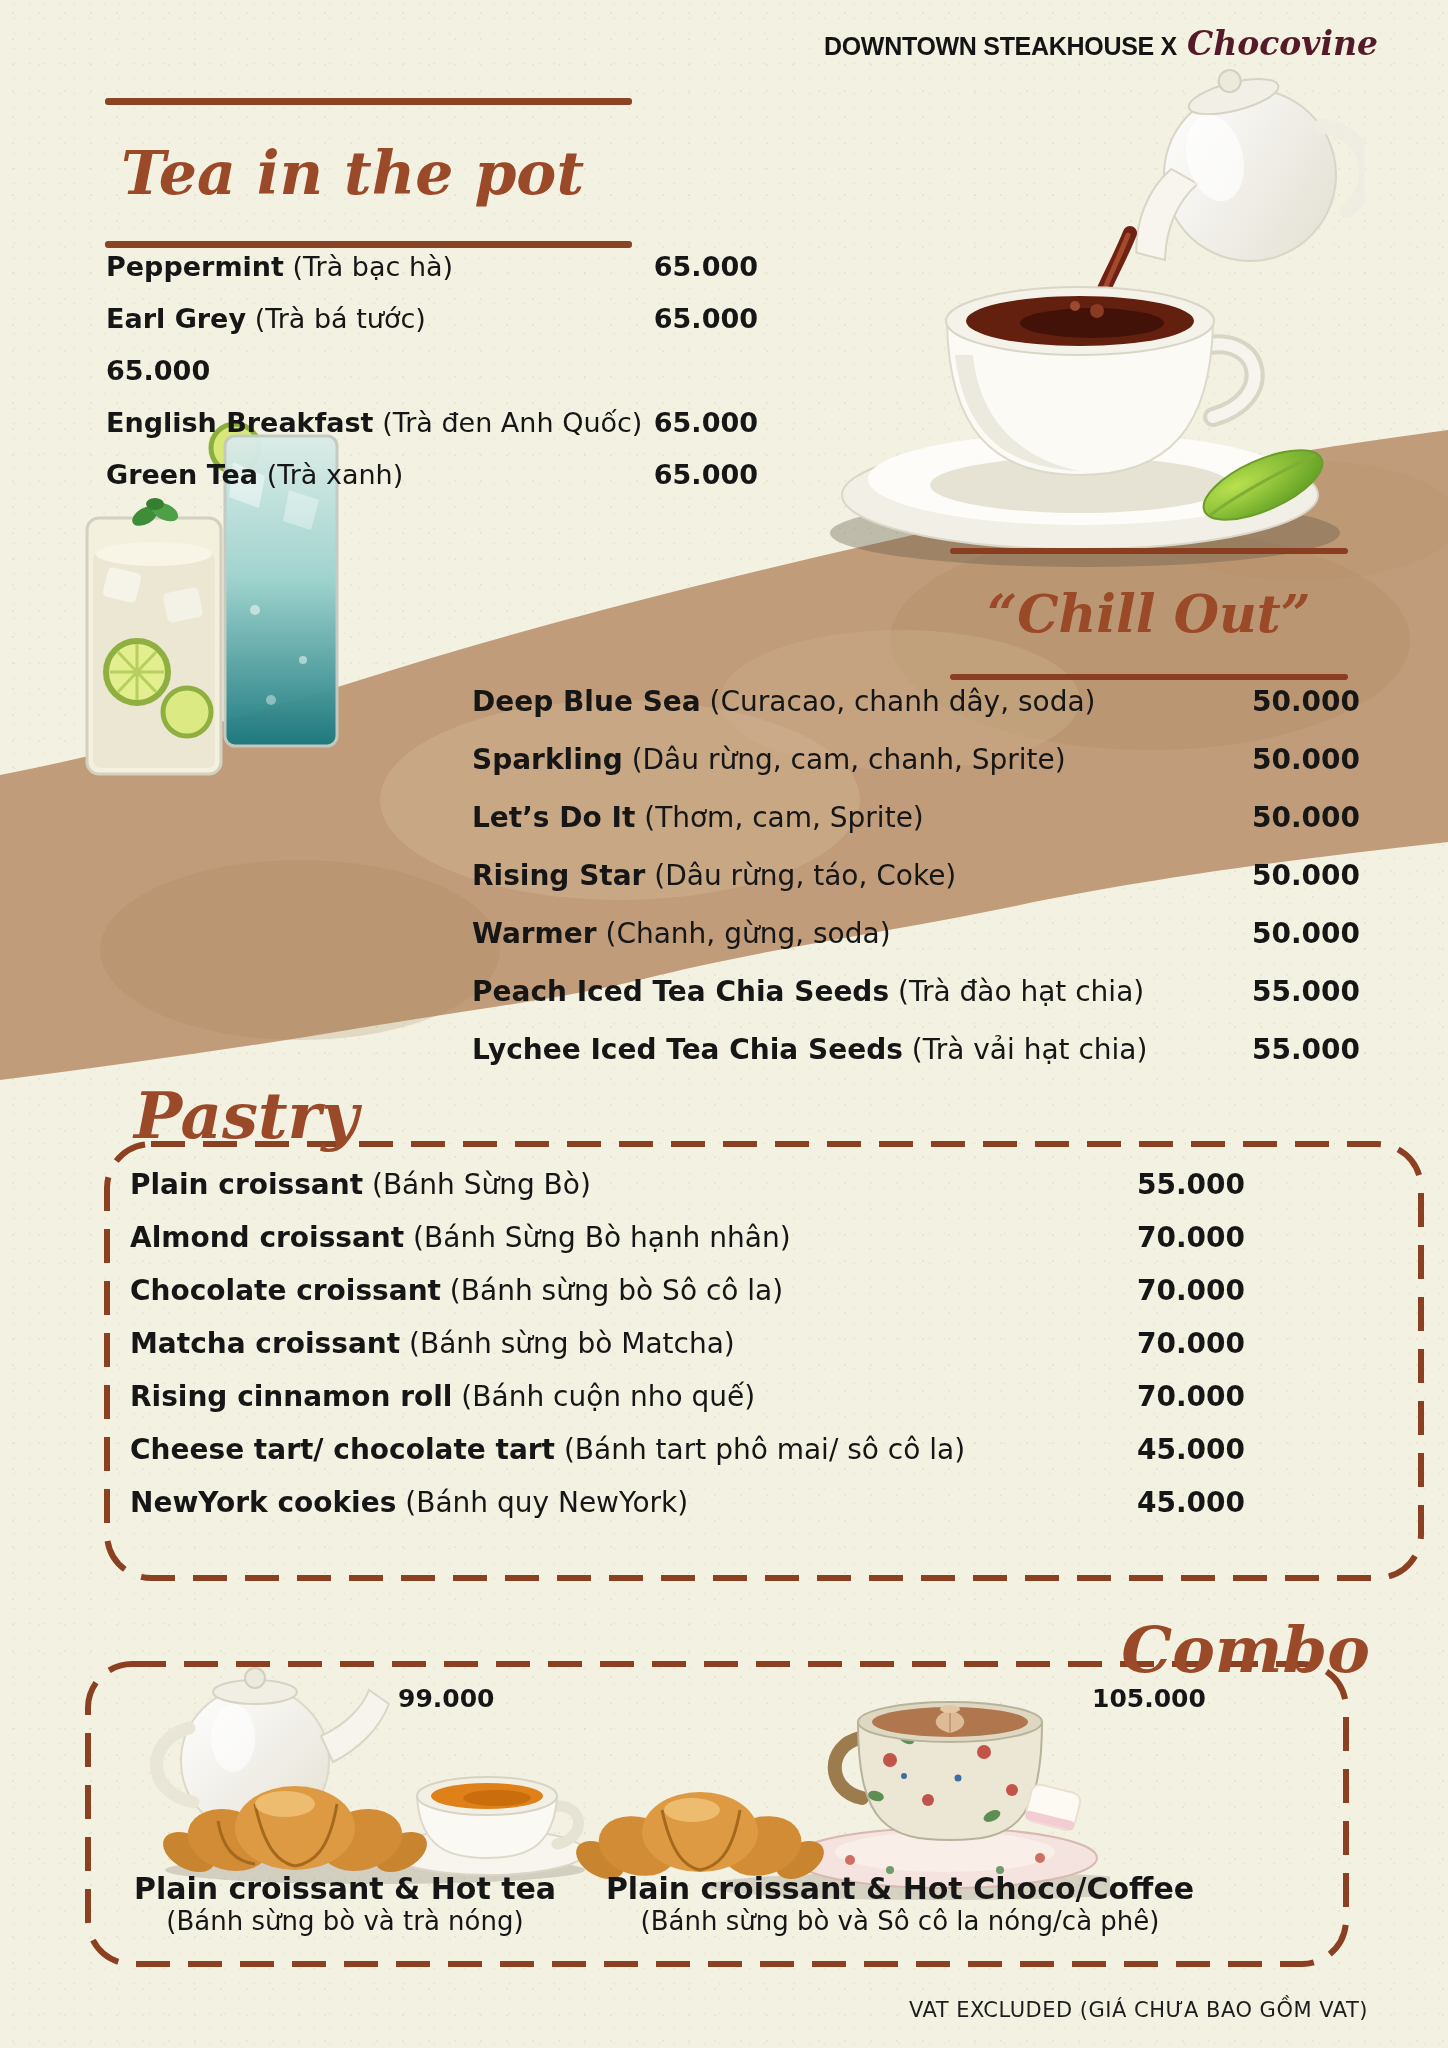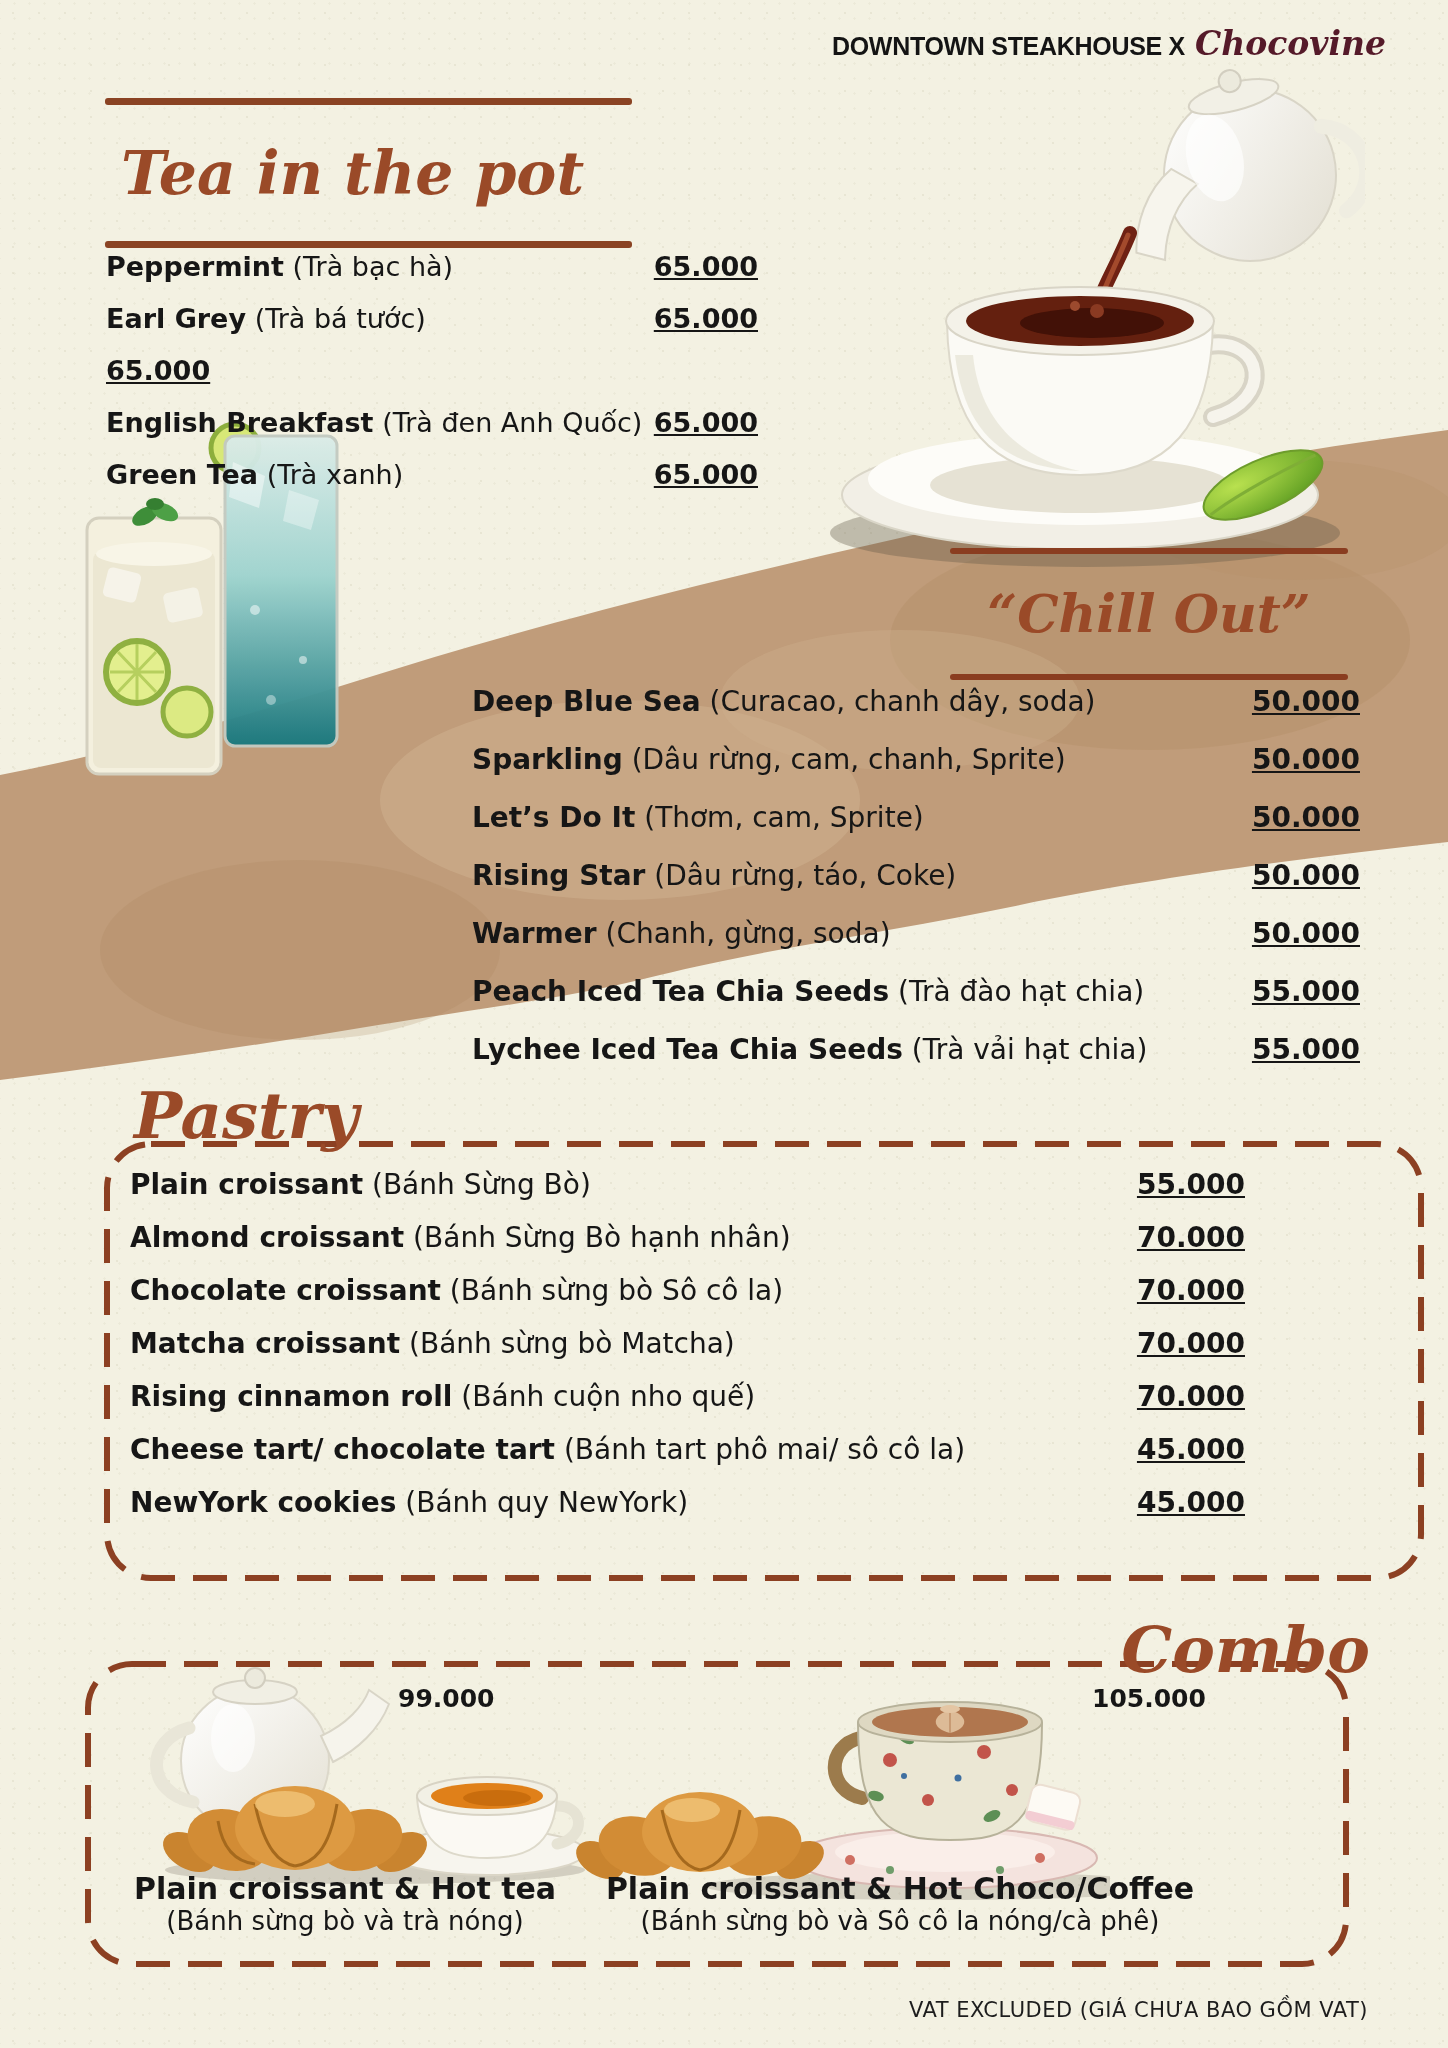--- a/index.html
+++ b/index.html
@@ -10,41 +10,41 @@
       radial-gradient(rgba(205,200,175,.28) 1.3px, transparent 1.4px),
       radial-gradient(rgba(221,217,196,.33) 1px, transparent 1.1px);
     background-size:26px 26px, 15px 15px;
     background-position:0 0, 7px 11px;
     font-family:"DejaVu Sans", sans-serif;
     color:#161616;
   }
   .abs{position:absolute;}
   .z1{z-index:1}.z2{z-index:2}.z3{z-index:3}
   
-  .brand{top:24px;right:62px;display:flex;align-items:baseline;gap:10px;}
+  .brand{top:24px;right:70px;display:flex;align-items:baseline;gap:10px;}
   .brand .bl{font-family:"Liberation Sans",sans-serif;font-weight:bold;font-size:25px;letter-spacing:-0.3px;color:#141414;}
   .brand .br{font-family:"DejaVu Serif",serif;font-style:italic;font-weight:bold;font-size:33px;color:#551a29;}
   
   .h{font-family:"DejaVu Serif",serif;font-style:italic;font-weight:bold;color:#9a4a28;margin:16px;}
   .rule{background:#8a4323;height:7px;border-radius:3px;}
   #tea-head{left:105px;top:98px;width:527px;}
   #tea-head h1{font-size:60px;line-height:104px;}
   #chill-head{left:950px;top:548px;width:398px;text-align:center;}
   #chill-head h2{font-size:52px;line-height:88px;}
   #chill-head .rule{background:#8a3d20;height:6px;}
   #pastry-head{left:118px;top:1050px;}
   #pastry-head h2{font-size:64px;line-height:100px;}
   #combo-head{left:934px;top:1584px;width:452px;text-align:right;}
   #combo-head h2{font-size:64px;line-height:100px;}
   
   .row{display:flex;justify-content:space-between;align-items:center;}
   .nm{white-space:nowrap;}
   .b{font-weight:bold;}
   .d{font-weight:400;}
-  .pr{font-weight:bold;white-space:nowrap;text-decoration:underline;}
+  .pr{font-weight:bold;white-space:nowrap;}
   #tea-list{left:106px;top:240px;width:652px;font-size:27px;}
   #tea-list .row{height:52px;}
   #chill-list{left:472px;top:660px;width:888px;font-size:28px;}
   #chill-list .row{height:58px;align-items:flex-end;}
   #pastry-list{left:130px;top:1158px;width:1115px;font-size:28px;}
   #pastry-list .row{height:53px;}
   #pastry-list .note{height:53px;display:flex;align-items:center;font-weight:400;}
   
   .combo-price{font-size:25px;font-weight:bold;}
   #combo-price-1{left:398px;top:1684px;}

